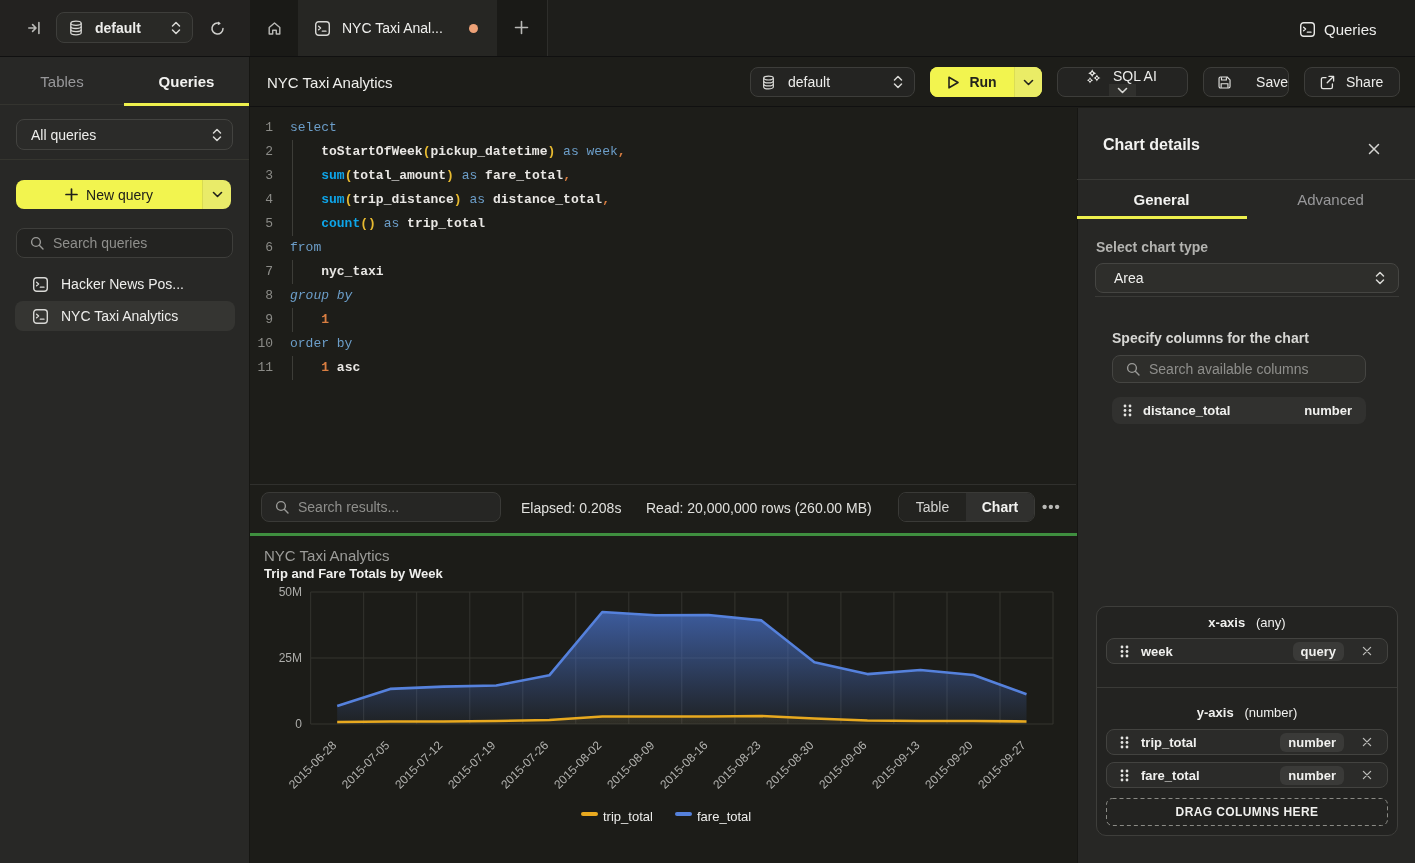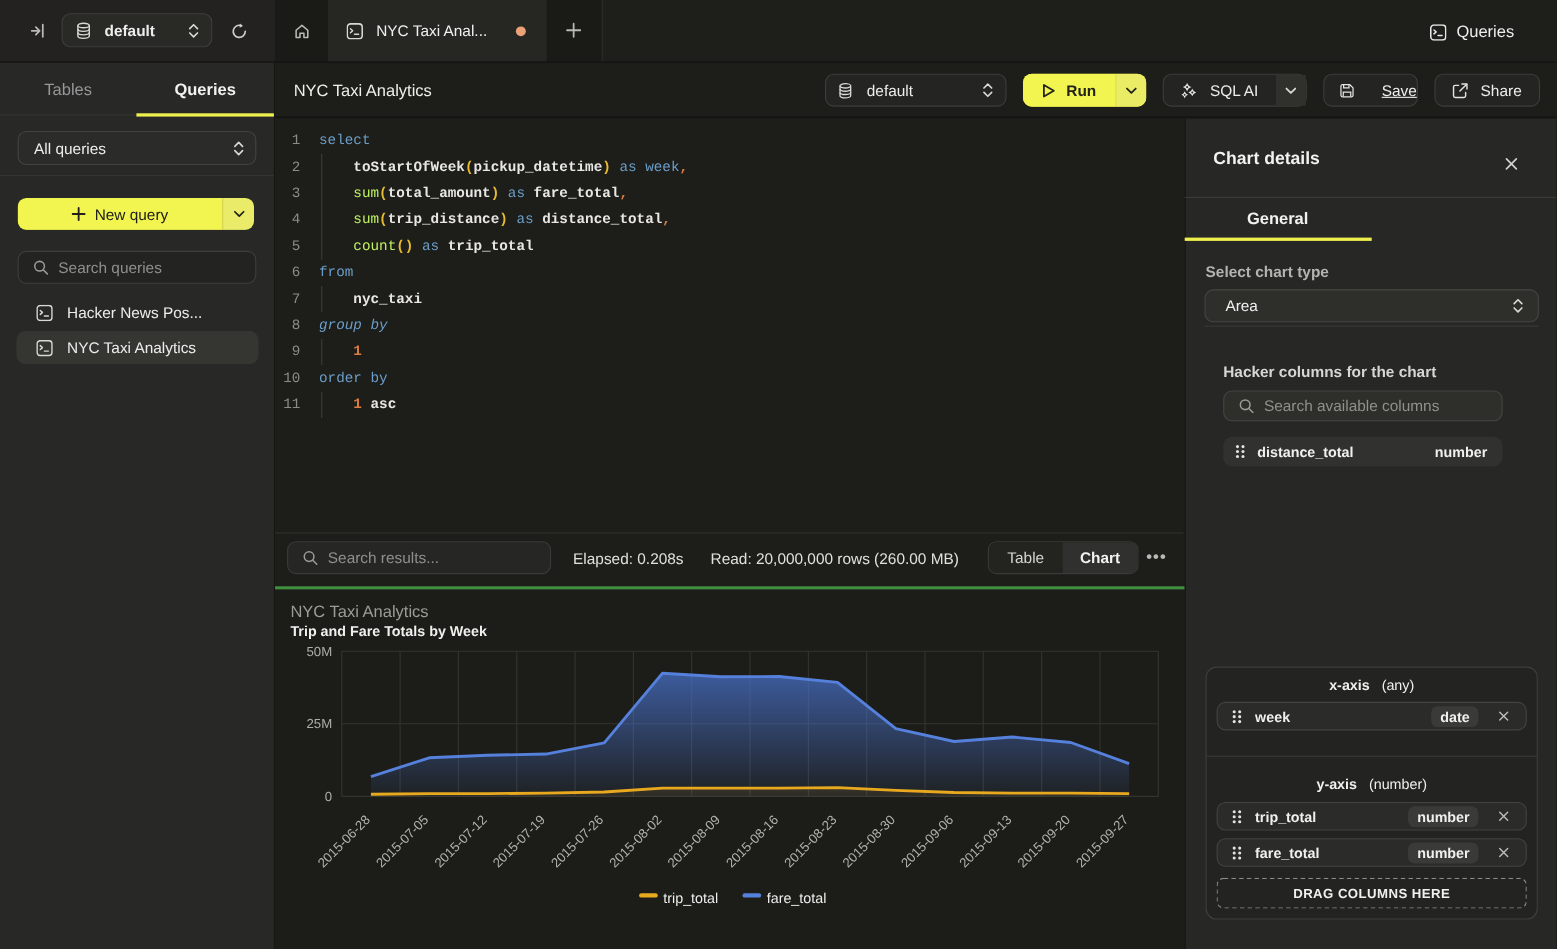--- a/index.html
+++ b/index.html
@@ -33,29 +33,29 @@
 #searchq { left:16px; top:228px; width:217px; height:30px; border:1px solid #3e3e3b; border-radius:8px; background:#232321; display:flex; align-items:center; color:#8f8f8c; font-size:14px; }
 .qitem { position:absolute; left:15px; width:220px; height:30px; display:flex; align-items:center; gap:13px; color:#ededeb; font-size:14px; padding-left:18px; border-radius:8px; }
 #qitem1 { top:269px; }
 #qitem2 { top:301px; background:#353532; }
 
 #main-hd { left:250px; top:57px; width:1165px; height:50px; background:#1d1d19; border-bottom:1px solid #101010; }
 #main-title { left:267px; top:74px; font-size:15px; color:#efefec; }
 .btn { position:absolute; top:67px; height:30px; border-radius:8px; display:flex; align-items:center; background:#242422; border:1px solid #3d3d3a; color:#ededeb; font-size:14px; }
 #tb-default { left:750px; width:165px; }
 #tb-run { left:930px; width:112px; background:#f2f44f; border:none; overflow:hidden; }
-#tb-sqlai { left:1057px; width:131px; }
+#tb-sqlai { left:1057px; width:131px;flex-direction:column; }
 #tb-save { left:1203px; width:86px; }
 #tb-share { left:1304px; width:96px; }
 
 #editor { left:250px; top:108px; width:826px; height:375px; background:#1d1d19; font-family:"Liberation Mono", monospace; font-size:13px; }
 .cl { position:absolute; height:24px; line-height:24px; white-space:pre; }
 .ln { position:absolute; left:0; width:23px; text-align:right; color:#8b8b87; height:24px; line-height:24px; font-size:13px; }
 .kw { color:#6c9ec9; }
-.fn { color:#bef264; font-weight:400; }
+.fn { color:#0ea5e9; font-weight:700; }
 .pa { color:#e7ba30; font-weight:700; }
 .id { color:#e9e7e4; font-weight:700; }
 .pu { color:#d97e41; font-weight:700; }
 .guide { position:absolute; width:1px; background:#3d3d38; left:42px; }
 
 #resbar { left:250px; top:484px; width:826px; height:49px; background:#1d1d19; border-top:1px solid #30302d; }
 #res-search { left:261px; top:492px; width:240px; height:30px; border:1px solid #3a3a37; border-radius:8px; background:#262624; display:flex; align-items:center; color:#8f8f8c; font-size:14px; }
 #res-elapsed { left:521px; top:500px; font-size:14px; color:#e0e0dd; }
 #res-read { left:646px; top:500px; font-size:14px; color:#e0e0dd; }
 #seg { left:898px; top:492px; width:137px; height:30px; border:1px solid #3a3a37; border-radius:8px; display:flex; overflow:hidden; }
@@ -231,21 +231,21 @@
           <path d="M1.5 1.5 L5.5 5.5 L9.5 1.5" stroke="#d8d8d5" stroke-width="1.6" fill="none" stroke-linecap="round" stroke-linejoin="round"></path>
         </svg>
     </div>
   </div>
   <div class="abs btn" id="tb-save">
     <svg style="margin-left:14px" width="15" height="15" viewBox="0 0 15 15">
         <path d="M1.2 2.8 C1.2 1.9 1.9 1.2 2.8 1.2 H10.5 L13.8 4.5 V12.2 C13.8 13.1 13.1 13.8 12.2 13.8 H2.8 C1.9 13.8 1.2 13.1 1.2 12.2 Z" stroke="#e4e4e1" stroke-width="1.3" fill="none" stroke-linejoin="round"></path>
         <path d="M4 1.4 V4.6 H9.6 V1.4" stroke="#e4e4e1" stroke-width="1.3" fill="none"></path>
         <path d="M3.6 13.6 V9 H11.4 V13.6" stroke="#e4e4e1" stroke-width="1.3" fill="none"></path>
       </svg>
-    <span style="margin-left:25px;text-decoration:underline;">Save</span>
+    <span style="margin-left:25px;">Save</span>
   </div>
   <div class="abs btn" id="tb-share">
     <svg style="margin-left:15px" width="15" height="15" viewBox="0 0 15 15">
         <path d="M6 2.6 H3 C2 2.6 1.4 3.2 1.4 4.2 V12 C1.4 13 2 13.6 3 13.6 H10.8 C11.8 13.6 12.4 13 12.4 12 V9" stroke="#e4e4e1" stroke-width="1.3" fill="none" stroke-linecap="round"></path>
         <path d="M9 1.4 H13.6 V6" stroke="#e4e4e1" stroke-width="1.3" fill="none" stroke-linecap="round" stroke-linejoin="round"></path>
         <path d="M13.2 1.8 L7.2 7.8" stroke="#e4e4e1" stroke-width="1.3" stroke-linecap="round"></path>
       </svg>
     <span style="margin-left:11px;">Share</span>
   </div>
   <div class="abs" id="editor">
@@ -357,30 +357,31 @@
   <text x="447" y="285" font-size="13" fill="#ededeb" font-family="Liberation Sans, sans-serif">fare_total</text>
   </svg>
 
   <div class="abs" id="rpanel"></div>
   <div class="abs" id="cd-title">Chart details</div>
   <svg class="abs" id="cd-close" width="12" height="12" viewBox="0 0 12 12">
       <path d="M1.5 1.5 L10.5 10.5 M10.5 1.5 L1.5 10.5" stroke="#d4d4d1" stroke-width="1.5" stroke-linecap="round"></path>
     </svg>
   <div class="abs" id="cd-div1"></div>
   <div class="abs cd-tab" id="cd-tab1">General</div>
+  <div class="abs cd-tab" id="cd-tab2">Advanced</div>
   <div class="abs" id="cd-underline"></div>
   <div class="abs" id="cd-label1">Select chart type</div>
   <div class="abs" id="cd-area">
     <span style="margin-left:18px;">Area</span>
     <svg style="margin-left:auto;margin-right:13px" width="10" height="14" viewBox="0 0 10 14">
         <path d="M1.5 5 L5 1.5 L8.5 5 M1.5 9 L5 12.5 L8.5 9" stroke="#d8d8d5" stroke-width="1.5" fill="none" stroke-linecap="round" stroke-linejoin="round"></path>
       </svg>
   </div>
   <div class="abs" id="cd-div2"></div>
-  <div class="abs" id="cd-label2">Hacker columns for the chart</div>
+  <div class="abs" id="cd-label2">Specify columns for the chart</div>
   <div class="abs" id="cd-colsearch">
     <svg style="margin-left:13px" width="14" height="14" viewBox="0 0 14 14">
         <circle cx="6" cy="6" r="4.4" stroke="#9a9a97" stroke-width="1.4" fill="none"></circle>
         <path d="M9.3 9.3 L13 13" stroke="#9a9a97" stroke-width="1.4" stroke-linecap="round"></path>
       </svg>
     <span style="margin-left:9px;">Search available columns</span>
   </div>
   <div class="abs" id="cd-colrow">
     <svg style="margin-left:11px" width="9" height="13" viewBox="0 0 9 13" fill="#e4e4e1">
         <circle cx="2" cy="2" r="1.4"></circle>
@@ -398,21 +399,21 @@
   <div class="abs axitem" style="top:638px;">
     <svg style="margin-left:13px" width="9" height="13" viewBox="0 0 9 13" fill="#e4e4e1">
         <circle cx="2" cy="2" r="1.4"></circle>
         <circle cx="7" cy="2" r="1.4"></circle>
         <circle cx="2" cy="6.5" r="1.4"></circle>
         <circle cx="7" cy="6.5" r="1.4"></circle>
         <circle cx="2" cy="11" r="1.4"></circle>
         <circle cx="7" cy="11" r="1.4"></circle>
       </svg>
     <span style="margin-left:12px;">week</span>
-    <span class="pill" style="margin-left:auto;">date</span>
+    <span class="pill" style="margin-left:auto;">query</span>
     <svg style="margin-left:18px;margin-right:15px" width="10" height="10" viewBox="0 0 10 10">
         <path d="M1.4 1.4 L8.6 8.6 M8.6 1.4 L1.4 8.6" stroke="#bcbcb9" stroke-width="1.3" stroke-linecap="round"></path>
       </svg>
   </div>
   <div class="abs" style="left:1097px;top:687px;width:300px;height:1px;background:#3a3a37;"></div>
   <div class="abs axhead" style="left:1096px;top:705px;"><b>y-axis</b>&nbsp;&nbsp;&nbsp;(number)</div>
   <div class="abs axitem" style="top:729px;">
     <svg style="margin-left:13px" width="9" height="13" viewBox="0 0 9 13" fill="#e4e4e1">
         <circle cx="2" cy="2" r="1.4"></circle>
         <circle cx="7" cy="2" r="1.4"></circle>

